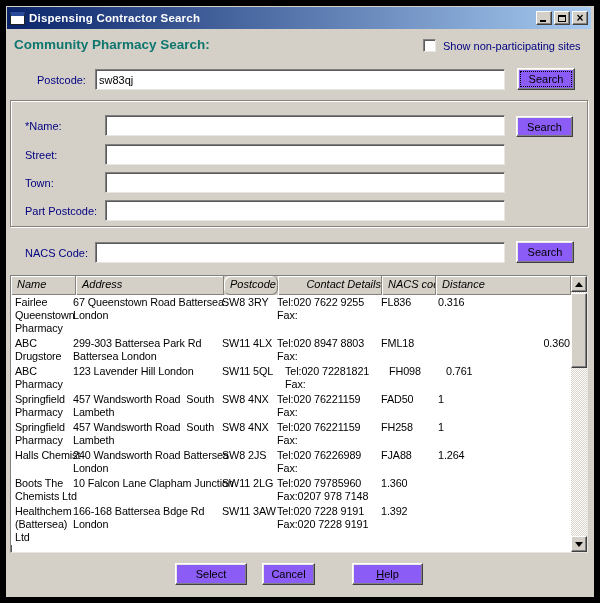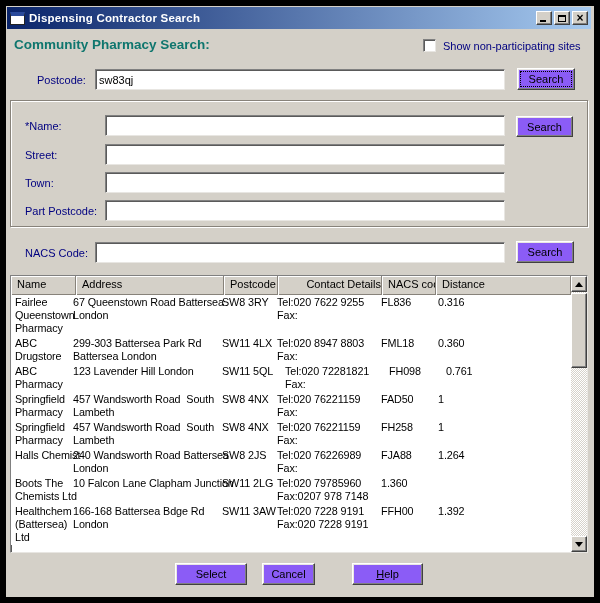--- a/index.html
+++ b/index.html
@@ -37,21 +37,21 @@
     display:flex; align-items:center; justify-content:center; cursor:default; }
   .btn-focus { outline:1px dotted #000; outline-offset:-4px; }
   .checkbox { position:absolute; width:13px; height:13px; background:#fff;
     border:1px solid; border-color:#808080 #e8e6e2 #e8e6e2 #808080; box-shadow:inset 1px 1px 0 #5a5a5a; }
   .groupbox { position:absolute; border:1px solid #87827a; box-shadow:1px 1px 0 #fff, inset 1px 1px 0 #fff; }
 
   
   .lv { position:absolute; left:4px; top:269px; width:578px; height:278px;
     background:#fff; border:1px solid; border-color:#808080 #e8e6e2 #e8e6e2 #808080;
     box-shadow:inset 1px 1px 0 #5a5a5a; overflow:hidden; }
-  .lv-head { display:flex; height:19px; margin-right:16px; background:#d4d0c8; }
+  .lv-head { display:flex; height:19px; margin-right:16px; background:#d4d0c8;font-style:italic; }
   .lv-hcell { flex:none; padding:2px 0 0 6px; background:#d4d0c8; color:#000;
     border-right:1px solid #87827a; box-shadow:inset 1px 1px 0 #fff, inset 0 -1px 0 #87827a;
     white-space:nowrap; overflow:hidden; }
   .lv-body { margin-right:16px; background:#fff; }
   .lv-row { display:flex; }
   .lv-cell { flex:none; padding:1px 0 1px 4px; white-space:pre; line-height:13px;
     color:#000; font-size:10.8px; letter-spacing:-0.1px; overflow:visible; }
 
   
   .sbar { position:absolute; top:0; right:0; width:16px; height:100%;
@@ -113,21 +113,21 @@
   <input class="tb" style="left: 99px; top: 194px; width: 400px; height: 21px;" value="">
 
   <div class="lbl" style="left:19px; top:241px;">NACS Code:</div>
   <input class="tb" style="left: 89px; top: 236px; width: 410px; height: 21px;" value="">
   <button class="btn" style="left:510px; top:235px; width:58px; height:22px;">Search</button>
 
   <div class="lv">
     <div class="lv-head">
         <div class="lv-hcell" style="width: 65px;">Name</div>
         <div class="lv-hcell" style="width: 148px;">Address</div>
-        <div class="lv-hcell" style="width: 54px;">Postcode</div>
+        <div class="lv-hcell" style="width: 54px; border-radius: 6px;">Postcode</div>
         <div class="lv-hcell" style="width: 104px; text-align: right;">Contact Details</div>
         <div class="lv-hcell" style="width: 54px;">NACS code</div>
         <div class="lv-hcell" style="width: 135px;">Distance</div>
       </div>
     <div class="lv-body">
         <div class="lv-row">
           <div class="lv-cell" style="width: 58px;">Fairlee
 Queenstown
 Pharmacy</div>
           <div class="lv-cell" style="width: 149px;">67 Queenstown Road Battersea
@@ -140,21 +140,21 @@
         </div>
         <div class="lv-row">
           <div class="lv-cell" style="width: 58px;">ABC
 Drugstore</div>
           <div class="lv-cell" style="width: 149px;">299-303 Battersea Park Rd
 Battersea London</div>
           <div class="lv-cell" style="width: 55px;">SW11 4LX</div>
           <div class="lv-cell" style="width: 104px;">Tel:020 8947 8803
 Fax:</div>
           <div class="lv-cell" style="width: 57px;">FML18</div>
-          <div class="lv-cell" style="width: 136px;">0.360</div>
+          <div class="lv-cell" style="width: 136px; text-align: right;">0.360</div>
         </div>
         <div class="lv-row">
           <div class="lv-cell" style="width: 58px;">ABC
 Pharmacy</div>
           <div class="lv-cell" style="width: 149px;">123 Lavender Hill London</div>
           <div class="lv-cell" style="width: 55px;">SW11 5QL</div>
           <div class="lv-cell" style="width: 104px; margin-left: 8px;">Tel:020 72281821
 Fax:</div>
           <div class="lv-cell" style="width: 57px;">FH098</div>
           <div class="lv-cell" style="width: 136px;">0.761</div>
@@ -202,21 +202,20 @@
         </div>
         <div class="lv-row">
           <div class="lv-cell" style="width: 58px;">Healthchem
 (Battersea)
 Ltd</div>
           <div class="lv-cell" style="width: 149px;">166-168 Battersea Bdge Rd
 London</div>
           <div class="lv-cell" style="width: 55px;">SW11 3AW</div>
           <div class="lv-cell" style="width: 104px;">Tel:020 7228 9191
 Fax:020 7228 9191</div>
-          <div class="lv-cell" style="width: 57px;">FFH00</div>
           <div class="lv-cell" style="width: 136px;">1.392</div>
         </div>
       </div>
     <div class="sbar">
       <div class="sbtn" style="top:0;">
           <span class="arr-up"></span>
         </div>
       <div class="sthumb"></div>
       <div class="sbtn" style="bottom:0;">
           <span class="arr-down"></span>

